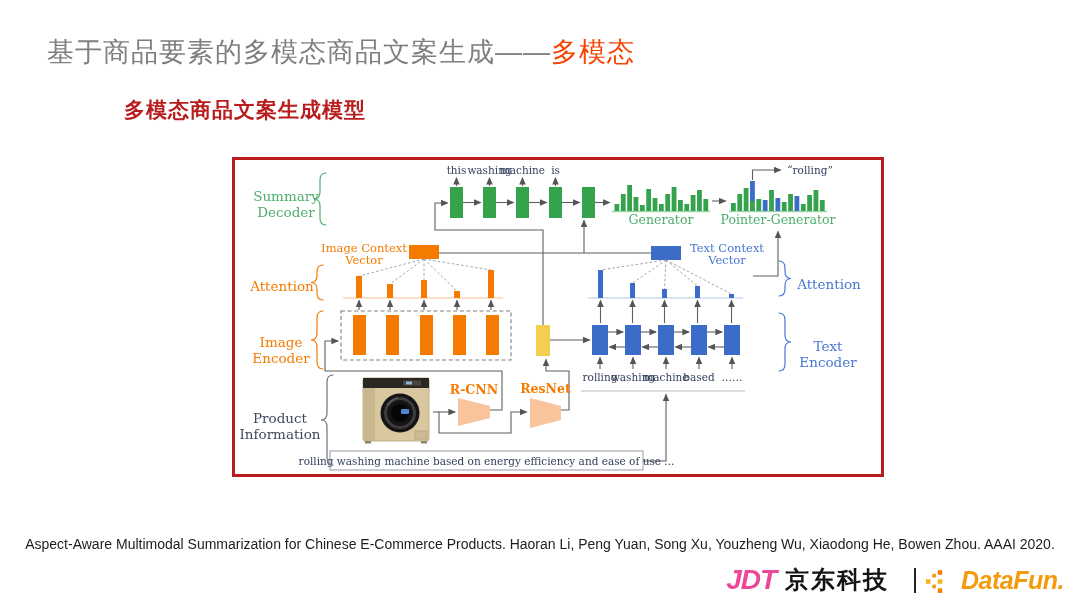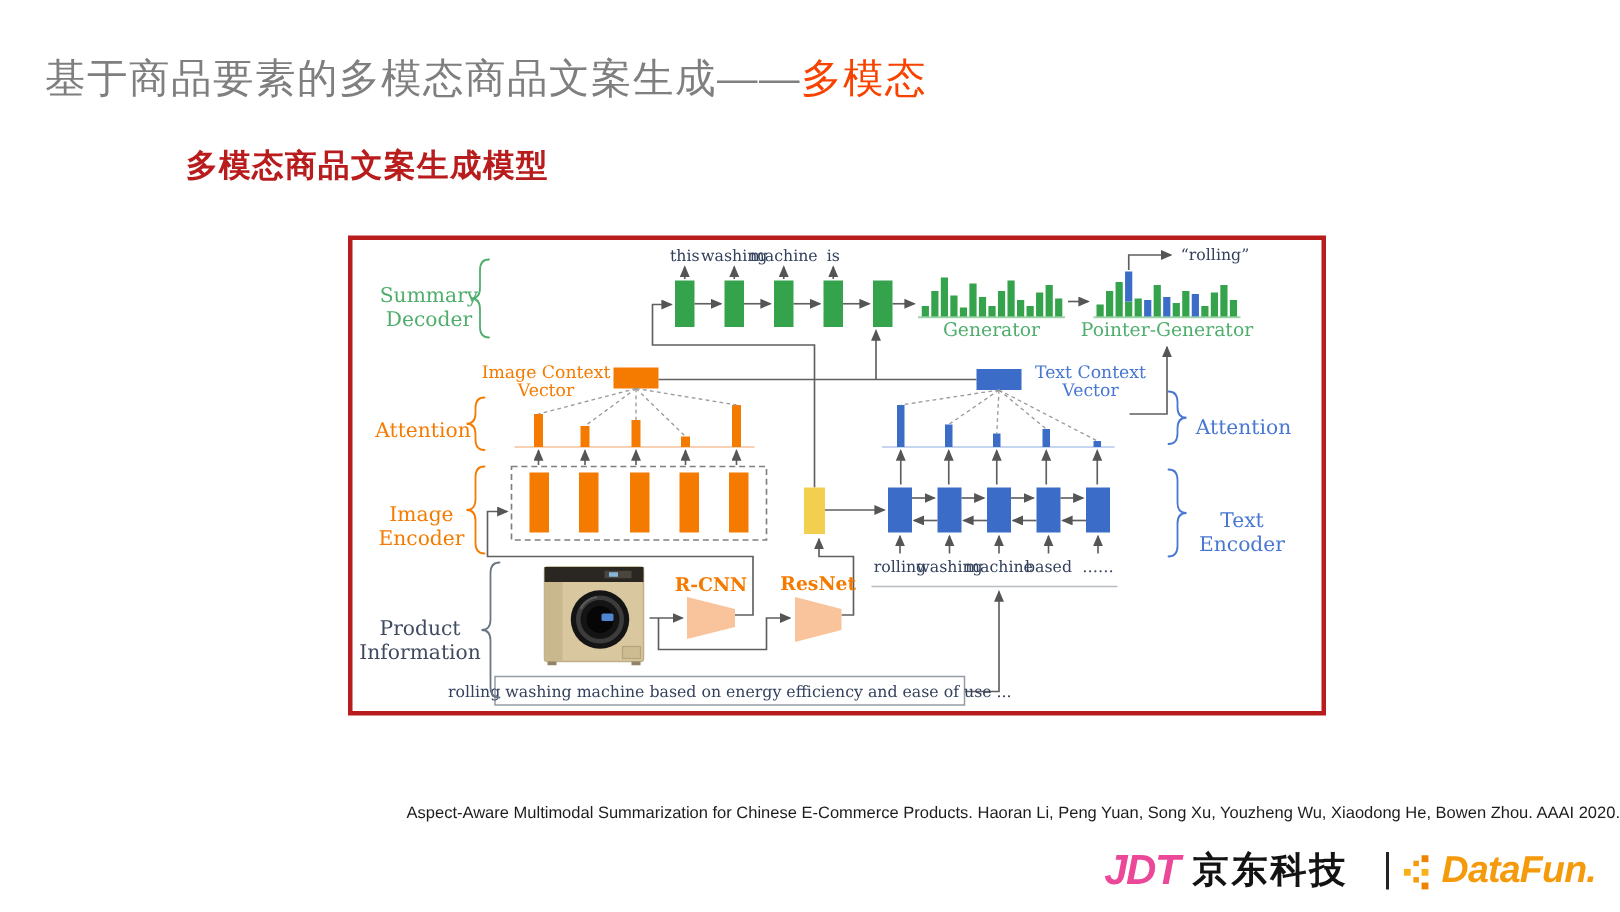--- a/index.html
+++ b/index.html
@@ -1,28 +1,28 @@
 <!DOCTYPE html>
 <html><head>
 <meta charset="utf-8">
 <style>
   html,body{margin:0;padding:0;background:#e8e8e8;}
   .slide{position:relative;width:1080px;height:608px;background:#ffffff;overflow:hidden;
          font-family:"Liberation Sans","DejaVu Sans",sans-serif;}
-  .title{position:absolute;left:30px;top:34px;font-size:27px;color:#7f7f7f;letter-spacing:1px;white-space:nowrap;}
+  .title{position:absolute;left:47px;top:34px;font-size:27px;color:#7f7f7f;letter-spacing:1px;white-space:nowrap;}
   .title .accent{color:#f84300;}
   .subtitle{position:absolute;left:124px;top:96px;font-size:21px;font-weight:700;color:#b91c1c;letter-spacing:1px;}
   .diagram{position:absolute;left:232px;top:157px;width:646px;height:314px;border:3px solid #b91c1c;background:#fff;}
   .diagram svg{display:block;width:646px;height:314px;}
-  .citation{position:absolute;left:0;right:0;top:536px;text-align:right;font-size:11px;color:#1d1d1d;}
+  .citation{position:absolute;left:0;right:0;top:536px;text-align:center;font-size:14px;color:#1d1d1d;}
   .footer{position:absolute;right:16px;bottom:12px;display:flex;align-items:center;gap:9px;}
   .jdt{font-size:28px;font-weight:900;font-style:italic;color:#ec4899;letter-spacing:-1px;}
   .jdtech{font-size:24px;font-weight:700;color:#131313;letter-spacing:2px;margin-right:16px;}
   .divider{width:2px;height:25px;background:#222;}
-  .datafun{display:flex;align-items:flex-end;gap:6px;justify-content:space-between;}
+  .datafun{display:flex;align-items:flex-end;gap:16px;justify-content:space-between;}
   .df-text{font-size:25px;font-weight:900;font-style:italic;color:#f49a0b;letter-spacing:-0.5px;}
 </style>
 </head>
 <body>
 
 <div class="slide">
 
   <div class="title"><span>基于商品要素的多模态商品文案生成——</span><span class="accent">多模态</span></div>
 
   <div class="subtitle">多模态商品文案生成模型</div>

